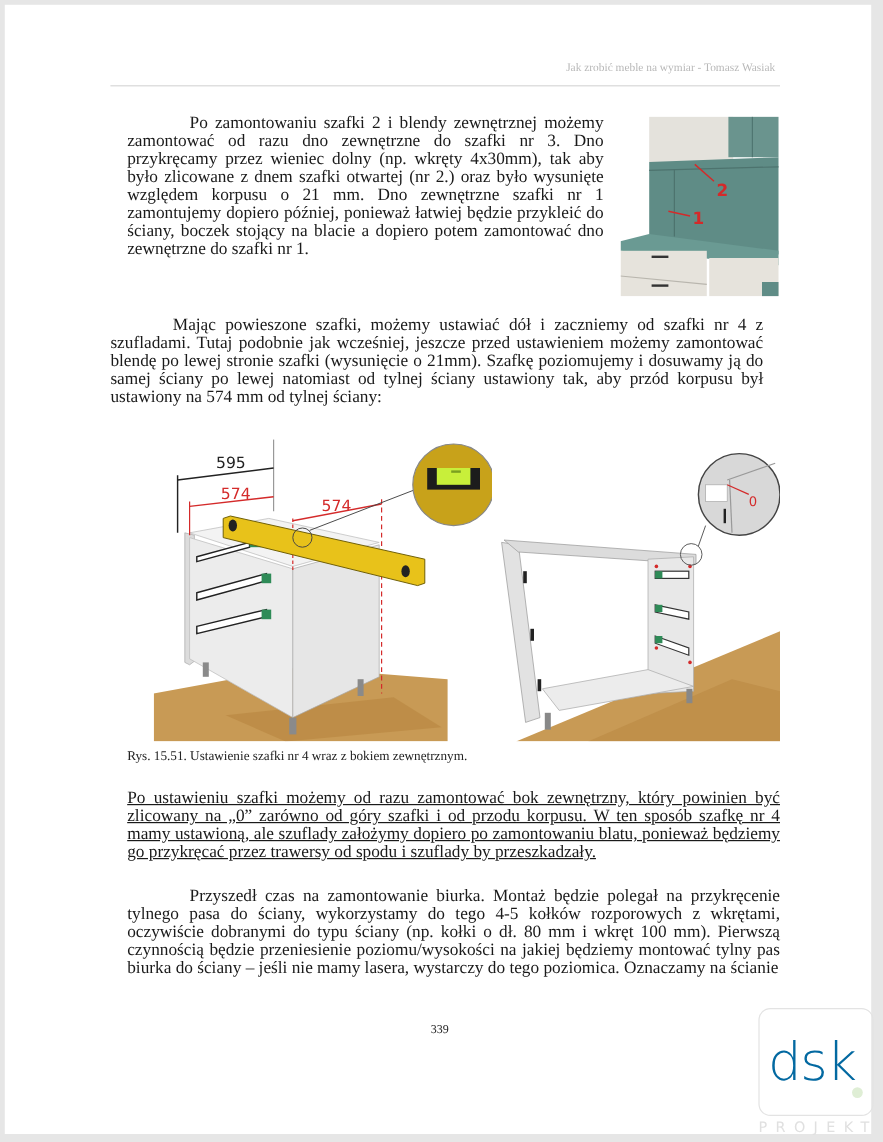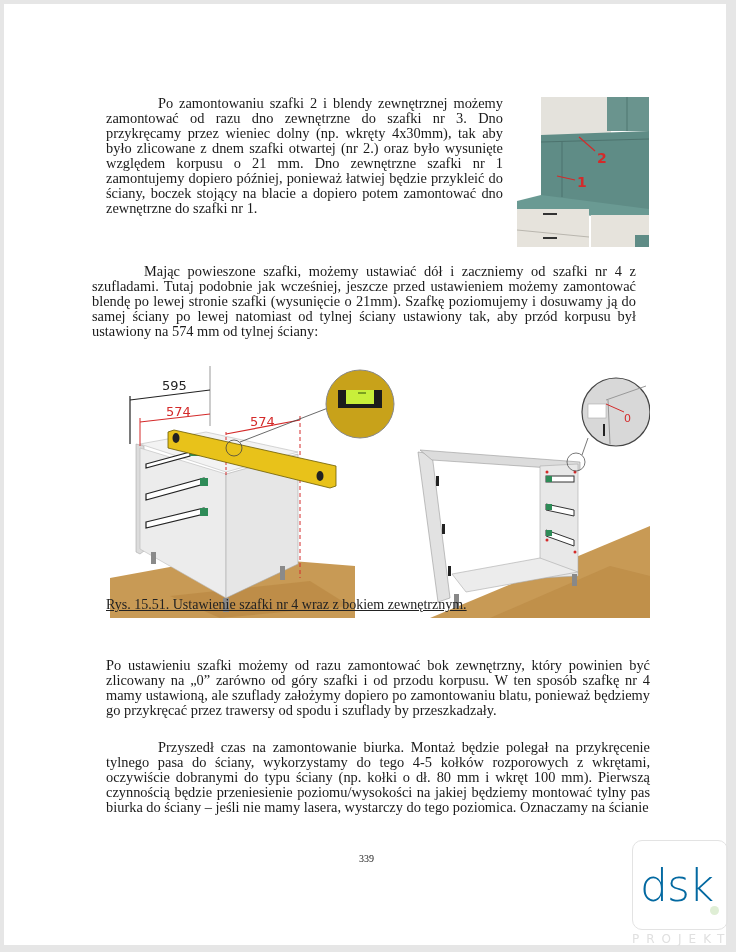--- a/index.html
+++ b/index.html
@@ -17,31 +17,31 @@
     text-align: right; font-size: 9.5px; color: #b8b8b8;
     border-bottom: 1px solid #d8d8d8; box-sizing: border-box; padding-right: 4px;
   }
   .para {
     position: absolute; font-size: 14.4px; line-height: 15px; color: #1a1a1a;
     text-align: justify; margin: 0;
   }
   .para.indent { text-indent: 52px; }
   .p1 { left: 102px; top: 92px; width: 397px; }
   .p2 { left: 88px; top: 260px; width: 544px; }
-  .p3 { left: 102px; top: 654px; width: 544px; }
+  .p3 { left: 102px; top: 654px; width: 544px; text-decoration: underline; }
   .p4 { left: 102px; top: 736px; width: 544px; }
   .caption {
-    position: absolute; left: 102px; top: 593px; font-size: 14px; color: #222; text-decoration: underline;
+    position: absolute; left: 102px; top: 620px; font-size: 11px; color: #222;
   }
   .pagenum {
     position: absolute; left: 355px; top: 849px; font-size: 10px; color: #1a1a1a;
   }
   .fig { position: absolute; overflow: hidden; }
   .fig-top { left: 513px; top: 93px; width: 132px; height: 150px; }
-  .fig-left { left: 106px; top: 362px; width: 294px; height: 252px; }
+  .fig-left { left: 124px; top: 362px; width: 294px; height: 252px; }
   .fig-right { left: 406px; top: 362px; width: 240px; height: 252px; }
   .watermark {
     position: absolute; left: 628px; top: 840px; width: 104px; height: 108px;
   }
   .wm-box {
     position: absolute; left: 4px; top: 0; width: 96px; height: 90px;
     border: 1.5px solid #e3e3e3; border-radius: 10px; box-sizing: border-box;
   }
   .wm-text {
     position: absolute; left: 12px; top: 20px; font-family: "DejaVu Sans", sans-serif;
@@ -54,20 +54,21 @@
   .wm-sub {
     position: absolute; left: 4px; top: 92px; width: 96px; font-family: "DejaVu Sans", sans-serif;
     font-size: 12px; letter-spacing: 7px; color: #e0e0e0; text-align: right;
   }
 </style>
 </head>
 <body>
 
 <div class="page">
 
+  <div class="header">Jak zrobić meble na wymiar - Tomasz Wasiak</div>
 
   <p class="para indent p1">Po zamontowaniu szafki 2 i blendy zewnętrznej możemy zamontować od razu dno zewnętrzne do szafki nr 3. Dno przykręcamy przez wieniec dolny (np. wkręty 4x30mm), tak aby było zlicowane z dnem szafki otwartej (nr 2.) oraz było wysunięte względem korpusu o 21 mm. Dno zewnętrzne szafki nr 1 zamontujemy dopiero później, ponieważ łatwiej będzie przykleić do ściany, boczek stojący na blacie a dopiero potem zamontować dno zewnętrzne do szafki nr 1.</p>
 
   <div class="fig fig-top">
     <svg width="132" height="150" viewBox="0 0 132 150">
       <rect x="0" y="0" width="132" height="150" fill="#ffffff"></rect>
       <rect x="24" y="0" width="70" height="38" fill="#e4e2dc"></rect>
       <rect x="90" y="0" width="42" height="34" fill="#6a948e"></rect>
       <line x1="110" y1="0" x2="110" y2="34" stroke="#4f7671" stroke-width="1"></line>
       <polygon points="24,38 132,34 132,115 24,100" fill="#5f8c86"></polygon>

